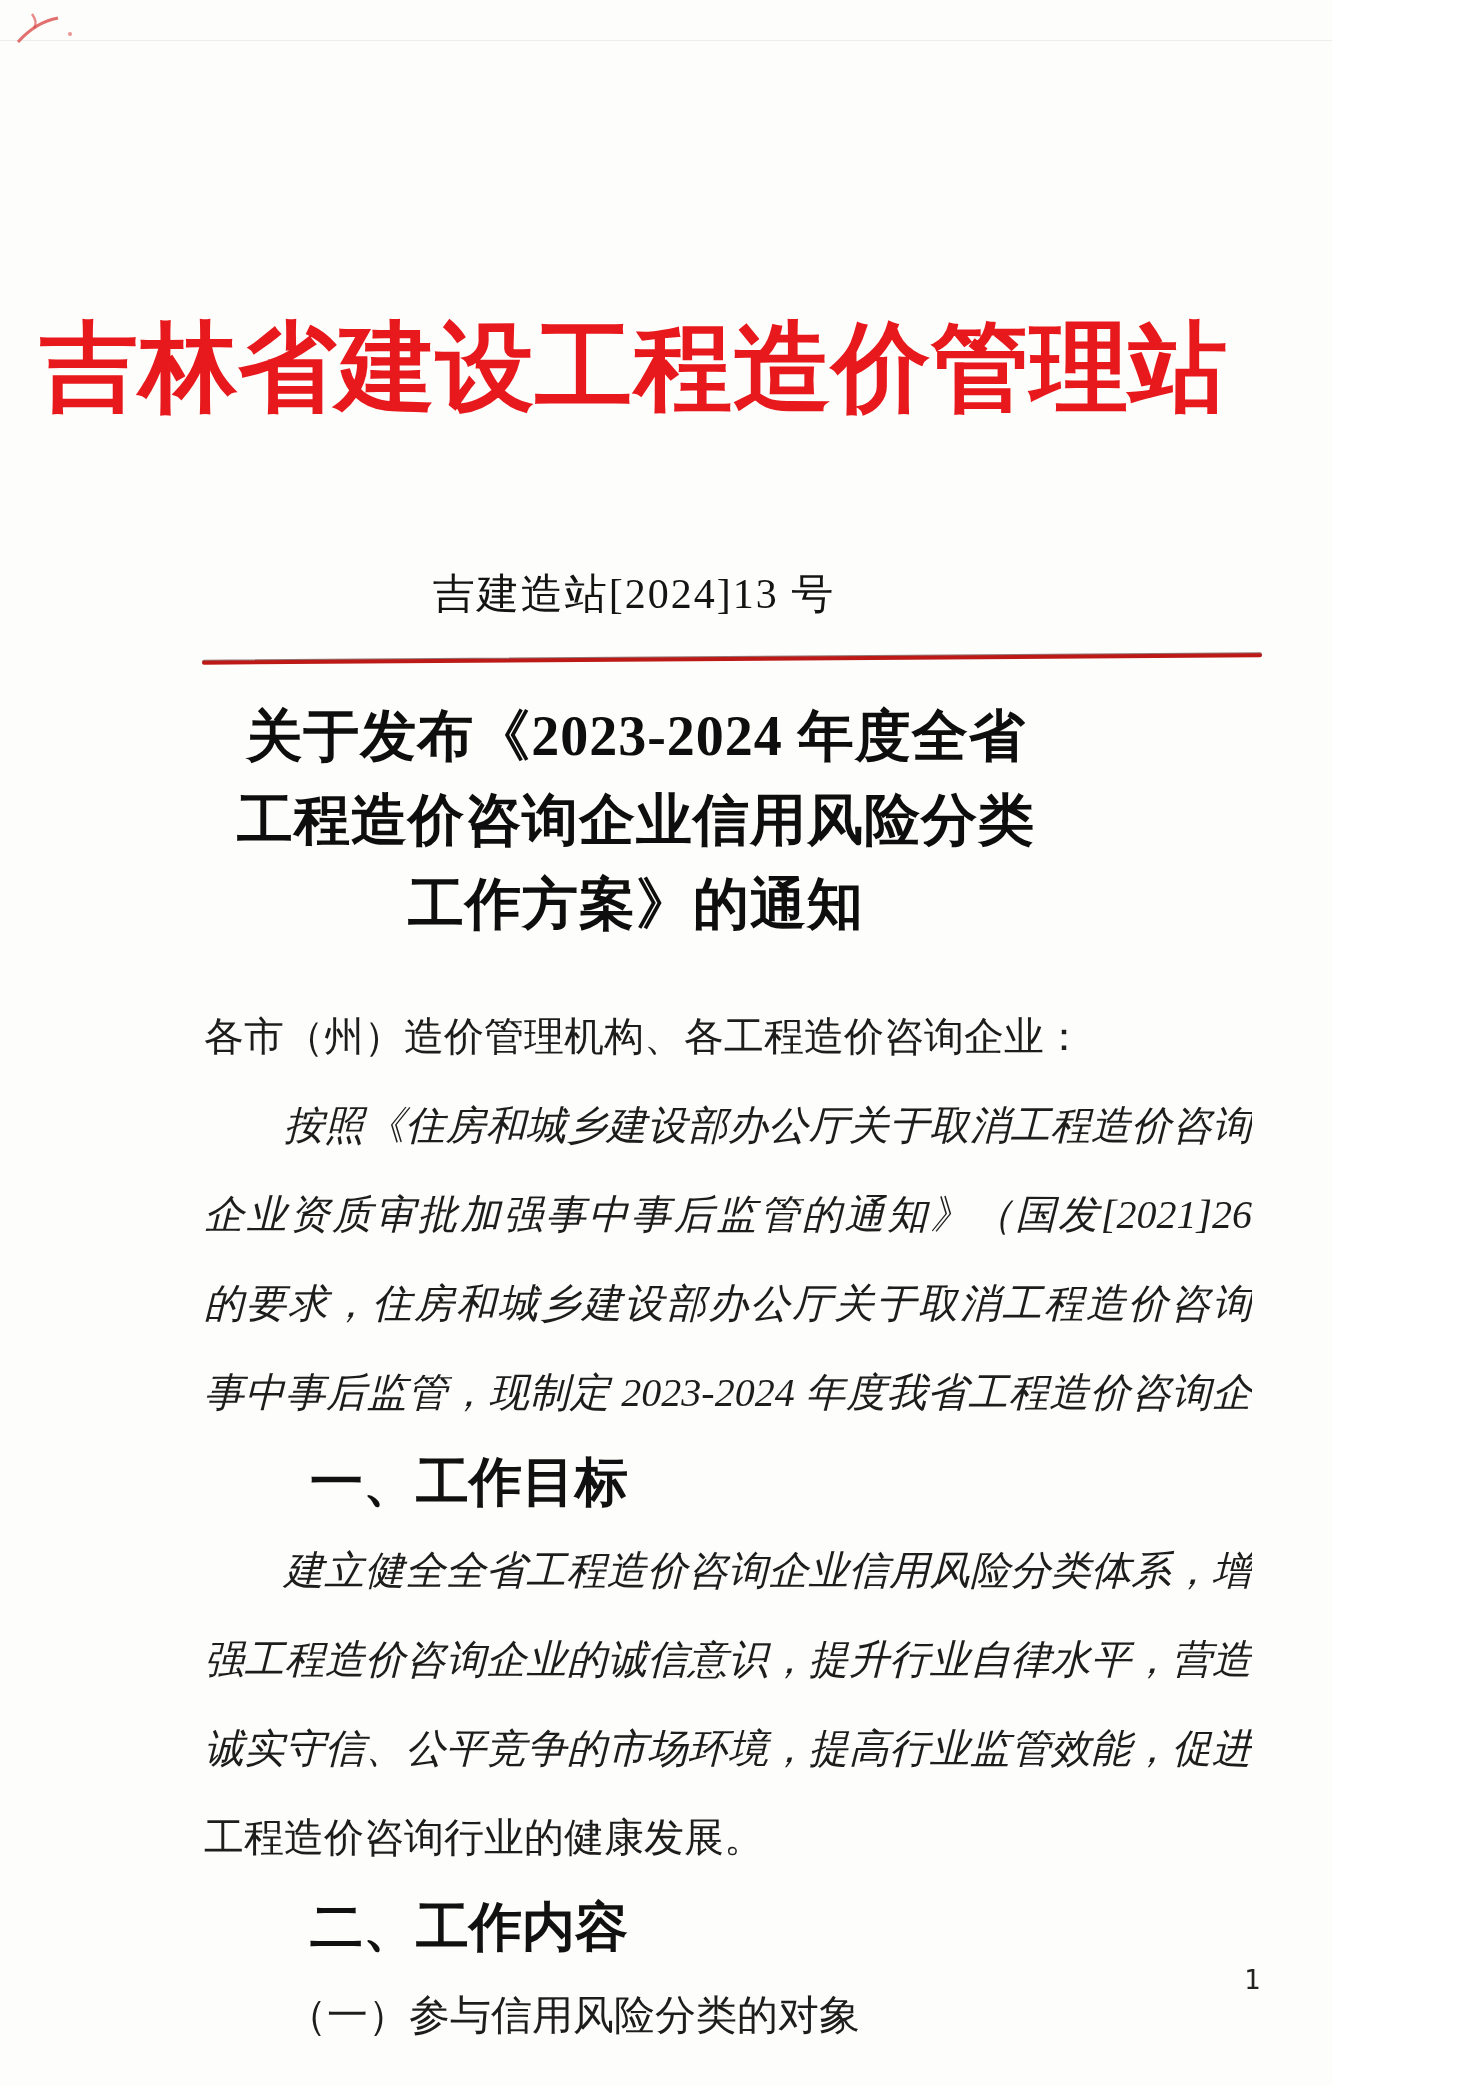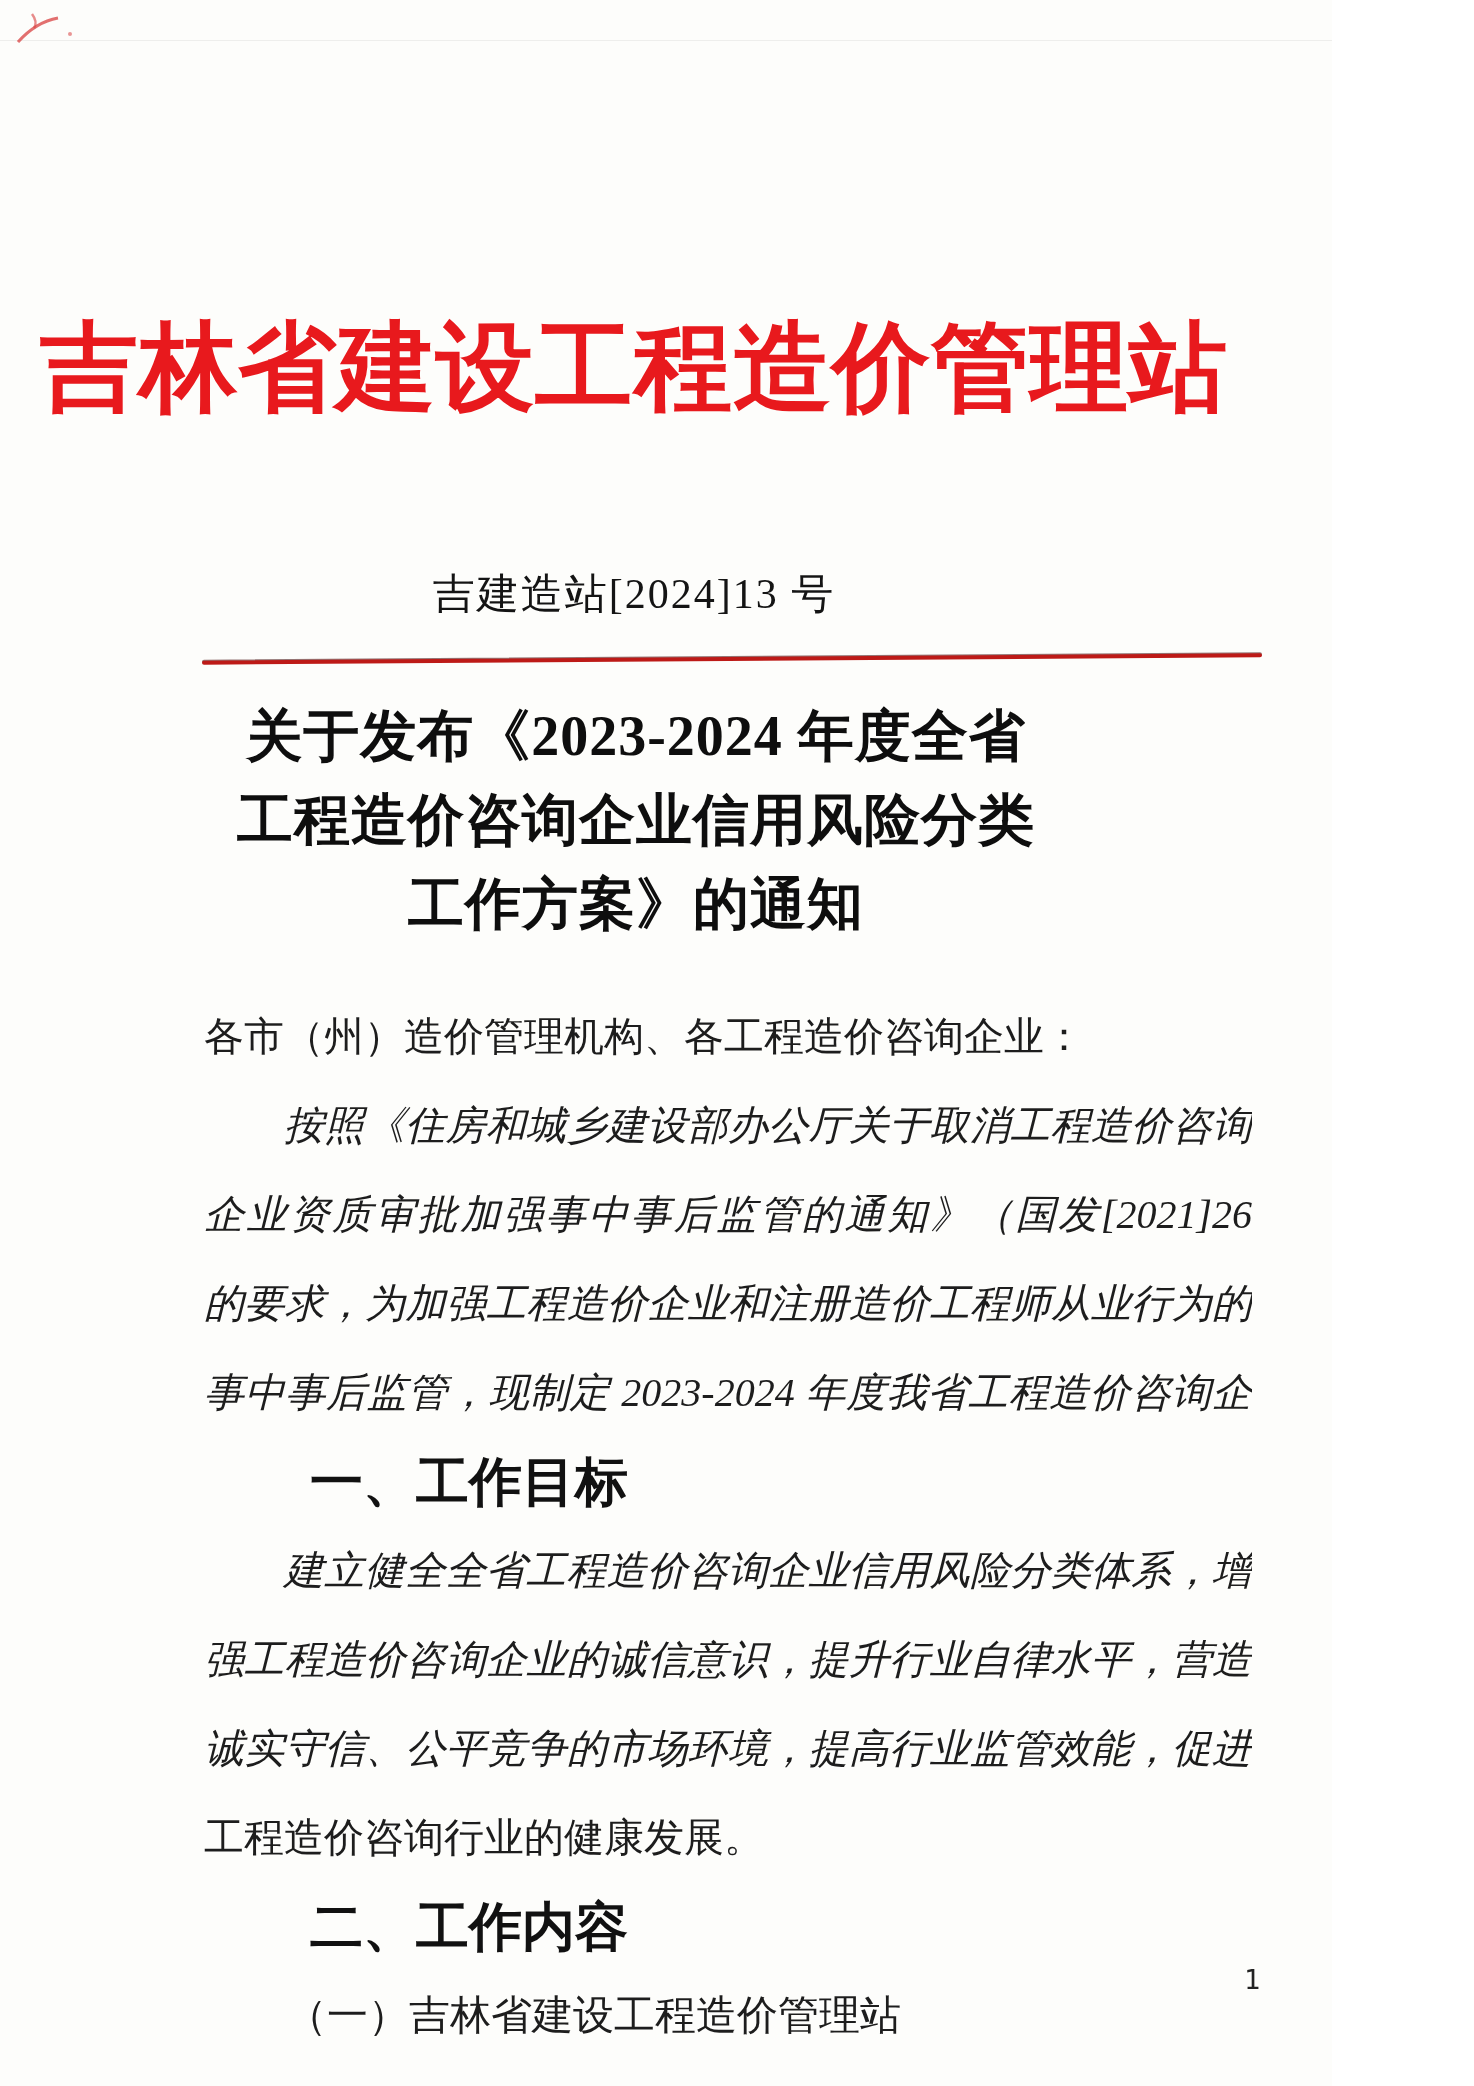--- a/index.html
+++ b/index.html
@@ -124,26 +124,26 @@
   <h2 class="title">
     <span class="tline">关于发布《2023-2024 年度全省</span>
     <span class="tline">工程造价咨询企业信用风险分类</span>
     <span class="tline">工作方案》的通知</span>
   </h2>
 
   <div class="doc-body">
     <p class="line">各市（州）造价管理机构、各工程造价咨询企业：</p>
     <p class="line indent fill">按照《住房和城乡建设部办公厅关于取消工程造价咨询</p>
     <p class="line fill">企业资质审批加强事中事后监管的通知》（国发[2021]26 号）</p>
-    <p class="line fill">的要求，为加强工程造价企业和注册造价工程师从业行为的</p>
+    <p class="line fill">的要求，住房和城乡建设部办公厅关于取消工程造价咨询</p>
     <p class="line fill">事中事后监管，现制定 2023-2024 年度我省工程造价咨询企</p>
     <p class="line heading indent">一、工作目标</p>
     <p class="line indent fill">建立健全全省工程造价咨询企业信用风险分类体系，增</p>
     <p class="line fill">强工程造价咨询企业的诚信意识，提升行业自律水平，营造</p>
     <p class="line fill">诚实守信、公平竞争的市场环境，提高行业监管效能，促进</p>
     <p class="line">工程造价咨询行业的健康发展。</p>
     <p class="line heading indent">二、工作内容</p>
-    <p class="line subheading indent">（一）吉林省建设工程造价管理站</p>
+    <p class="line subheading indent">（一）参与信用风险分类的对象</p>
   </div>
 
   <div class="pagenum">1</div>
 
 </div>
 
 </body></html>

